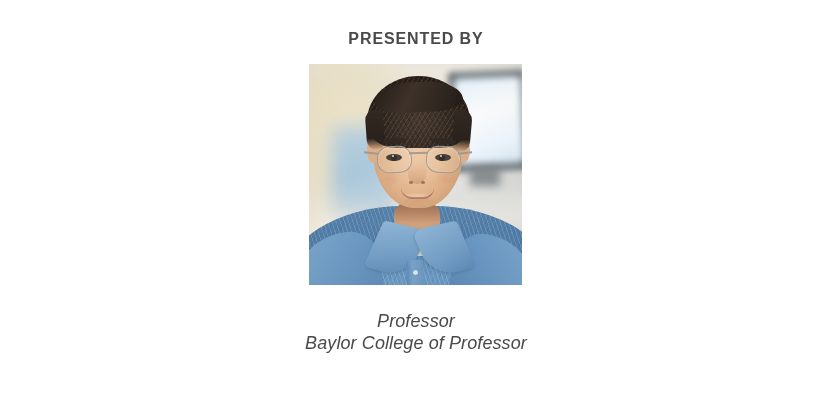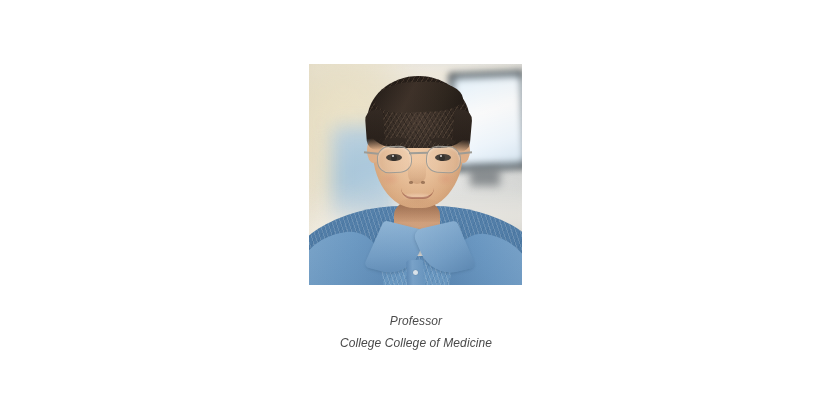--- a/index.html
+++ b/index.html
@@ -507,31 +507,32 @@
     color: #4a4a4a;
   }
   .cap-name {
     font-size: 15px;
     font-weight: bold;
     line-height: 22px;
     letter-spacing: 0.2px;
   }
   .cap-role,
   .cap-org {
-    font-size: 12px;
+    font-size: 18px;
     font-style: italic;
     line-height: 22px;
     letter-spacing: 0.1px;
   }
 </style>
 </head>
 <body>
 
 <div id="slide">
 
+  <div class="presented-by">PRESENTED BY</div>
 
   <div class="photo">
 
     <div class="bg-base"></div>
     <div class="bg-ceiling"></div>
     <div class="bg-warm"></div>
     <div class="bg-bluepatch"></div>
     <div class="bg-lowlight"></div>
     <div class="desk"></div>
 
@@ -587,16 +588,16 @@
       <div class="mouth"></div>
       <div class="lip-hl"></div>
       <div class="chin"></div>
     </div>
 
     <div class="photo-grade"></div>
   </div>
 
   <div class="caption">
     <div class="cap-role">Professor</div>
-    <div class="cap-org">College College of Medicine</div>
+    <div class="cap-org">Baylor College of Professor</div>
   </div>
 
 </div>
 
 </body></html>

